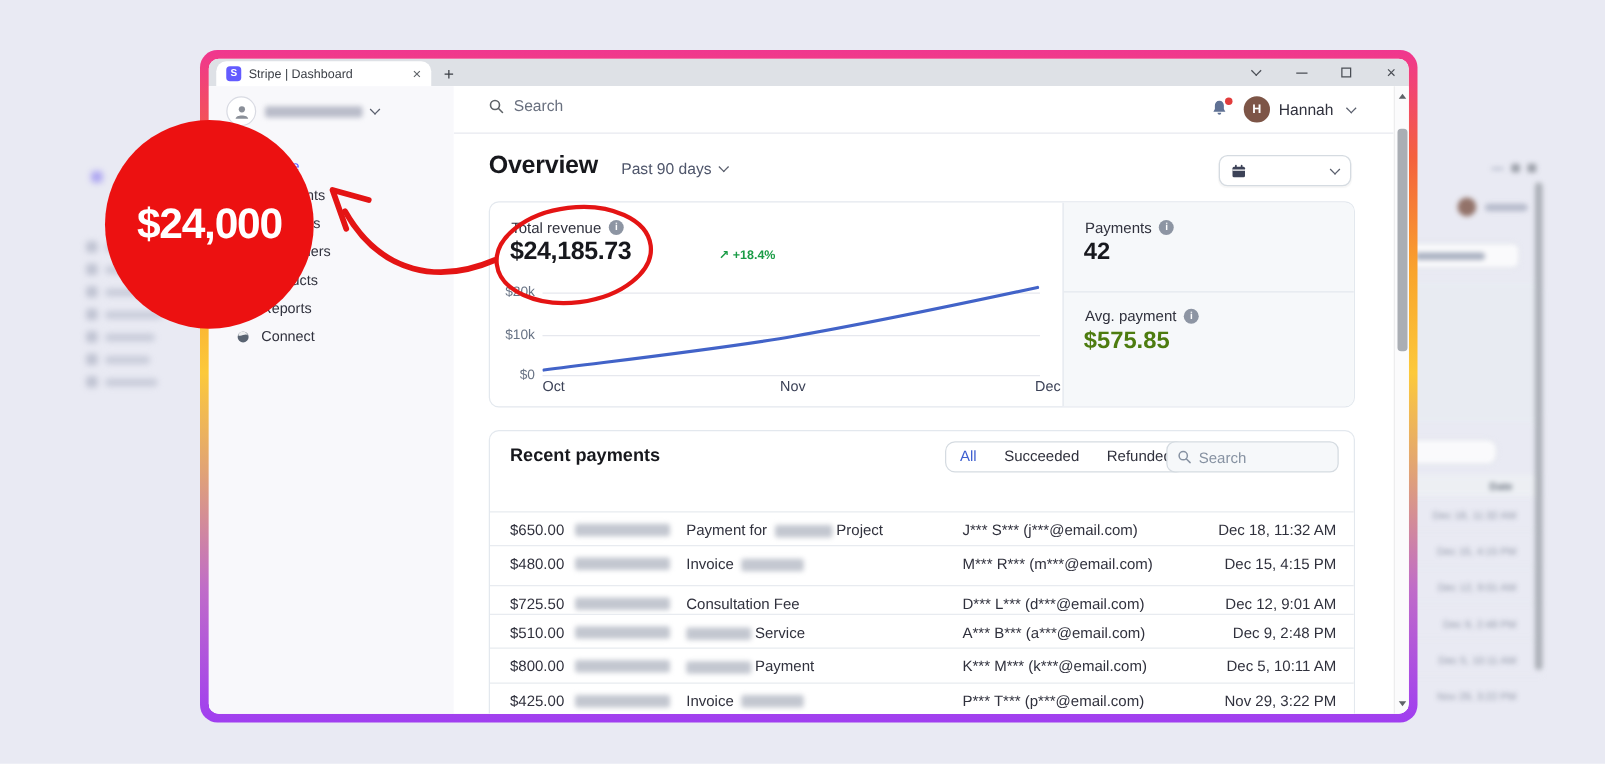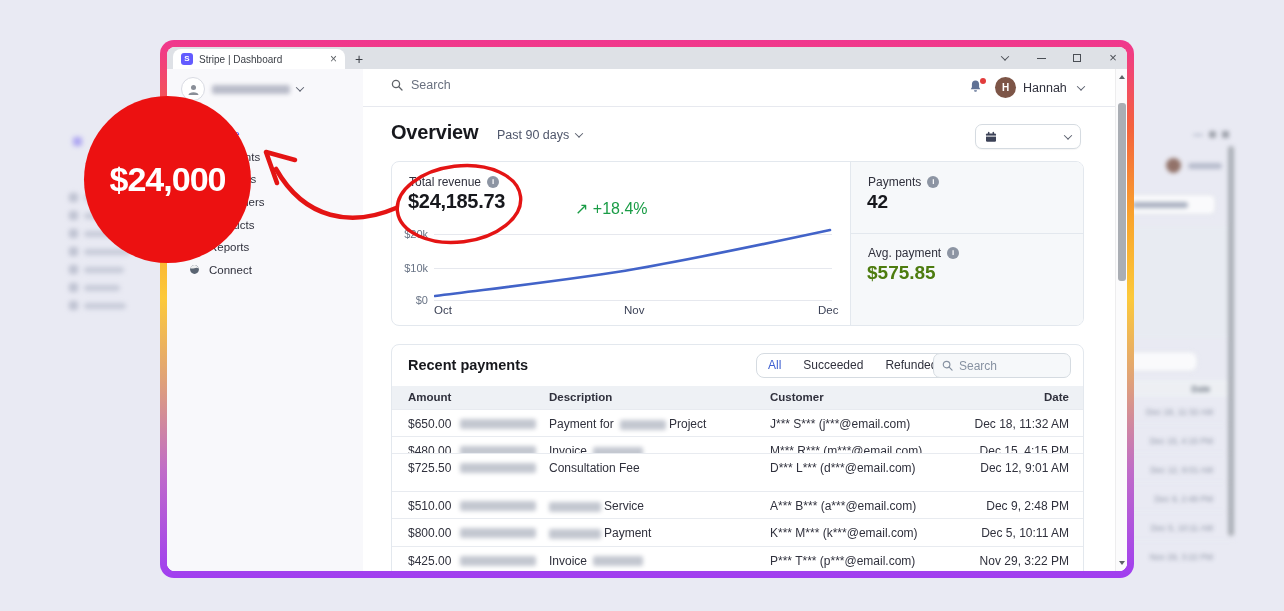--- a/index.html
+++ b/index.html
@@ -98,21 +98,21 @@
 
   
   .panel1 { position:absolute; left:28px; top:92px; width:693px; height:165px; border:1px solid #e3e8ee; border-radius:8px; background:#fff; overflow:hidden; }
   .p1-left { position:absolute; left:0; top:0; width:458px; height:165px; }
   .p1-right { position:absolute; left:458px; top:0; width:235px; height:165px; background:#f6f8fa; border-left:1px solid #e3e8ee; }
   .p1-cell-div { position:absolute; left:0; top:71px; width:235px; height:1px; background:#e3e8ee; }
   .metric-label { font-size:12px; color:#30313d; display:flex; align-items:center; gap:6px; }
   .info { display:inline-block; width:12px; height:12px; border-radius:50%; background:#8d95a3; color:#fff; font-size:8px; line-height:12px; text-align:center; font-weight:700; font-style:normal; }
   .tr-label { position:absolute; left:17px; top:13px; }
   .tr-value { position:absolute; left:16px; top:28px; font-size:20px; font-weight:700; color:#17181d; letter-spacing:-.3px; }
-  .tr-change { position:absolute; left:183px; top:37px; font-size:16px; font-weight:400; color:#1a9c46; }
+  .tr-change { position:absolute; left:183px; top:37px; font-size:10px; font-weight:700; color:#1a9c46; }
   .gridline { position:absolute; left:42px; width:398px; height:1px; background:#e6e8ee; }
   .ytick { position:absolute; left:0; width:36px; text-align:right; font-size:11px; color:#687385; }
   .xtick { position:absolute; top:142px; font-size:11.5px; color:#3c4257; }
   .chart-svg { position:absolute; left:42px; top:62px; }
   .pay-label { position:absolute; left:17px; top:13px; }
   .pay-value { position:absolute; left:16px; top:29px; font-size:19px; font-weight:700; color:#17181d; }
   .avg-label { position:absolute; left:17px; top:84px; }
   .avg-value { position:absolute; left:16px; top:100px; font-size:19px; font-weight:700; color:#4d7c0f; }
 
   
@@ -356,21 +356,21 @@
             <div class="gridline" style="top:106px;"></div>
             <div class="gridline" style="top:138px;"></div>
             <div class="ytick" style="top:66px;">$20k</div>
             <div class="ytick" style="top:100px;">$10k</div>
             <div class="ytick" style="top:132px;">$0</div>
             <svg class="chart-svg" width="398" height="80" viewBox="0 0 398 80">
               <path d="M1,72 C80,62 150,54 201,45 C270,33 340,18 396,6" fill="none" stroke="#4263c8" stroke-width="2.6" stroke-linecap="round"></path>
             </svg>
             <div class="xtick" style="left:42px;">Oct</div>
             <div class="xtick" style="left:232px;">Nov</div>
-            <div class="xtick" style="left:426px;">Dec</div>
+            <div class="xtick" style="left:436px;">Dec</div>
           </div>
           <div class="p1-right">
             <div class="metric-label pay-label">
               <span>Payments</span>
               <i class="info">i</i>
             </div>
             <div class="pay-value">42</div>
             <div class="p1-cell-div"></div>
             <div class="metric-label avg-label">
               <span>Avg. payment</span>
@@ -387,44 +387,38 @@
             <span class="filter">Succeeded</span>
             <span class="filter">Refunded</span>
           </div>
           <div class="rp-search">
             <svg width="11" height="11" viewBox="0 0 12 12">
                 <circle cx="5" cy="5" r="3.6" fill="none" stroke="#8792a2" stroke-width="1.3"></circle>
                 <line x1="7.8" y1="7.8" x2="11" y2="11" stroke="#8792a2" stroke-width="1.3" stroke-linecap="round"></line>
               </svg>
             <input type="text" placeholder="Search" style="">
           </div>
-          <div class="thead">
-            <span class="th th-amt">Amount</span>
-            <span class="th th-desc">Description</span>
-            <span class="th th-cust">Customer</span>
-            <span class="th th-date">Date</span>
-          </div>
 
           <div class="trow" style="top:64px;">
             <span class="td c-amt">$650.00</span>
             <span class="idblur"></span>
             <span class="td c-desc"><span>Payment for </span><span class="txtblur w46"></span><span>Project</span></span>
             <span class="td c-cust">J*** S*** (j***@email.com)</span>
             <span class="td c-date">Dec 18, 11:32 AM</span>
           </div>
 
           <div class="trow" style="top:91.3px;">
             <span class="td c-amt">$480.00</span>
             <span class="idblur"></span>
             <span class="td c-desc"><span>Invoice </span><span class="txtblur w50"></span></span>
             <span class="td c-cust">M*** R*** (m***@email.com)</span>
             <span class="td c-date">Dec 15, 4:15 PM</span>
           </div>
 
-          <div class="trow" style="top:108px;">
+          <div class="trow" style="top:123px;">
             <span class="td c-amt">$725.50</span>
             <span class="idblur"></span>
             <span class="td c-desc"><span>Consultation Fee</span></span>
             <span class="td c-cust">D*** L*** (d***@email.com)</span>
             <span class="td c-date">Dec 12, 9:01 AM</span>
           </div>
 
           <div class="trow" style="top:145.9px;">
             <span class="td c-amt">$510.00</span>
             <span class="idblur"></span>

